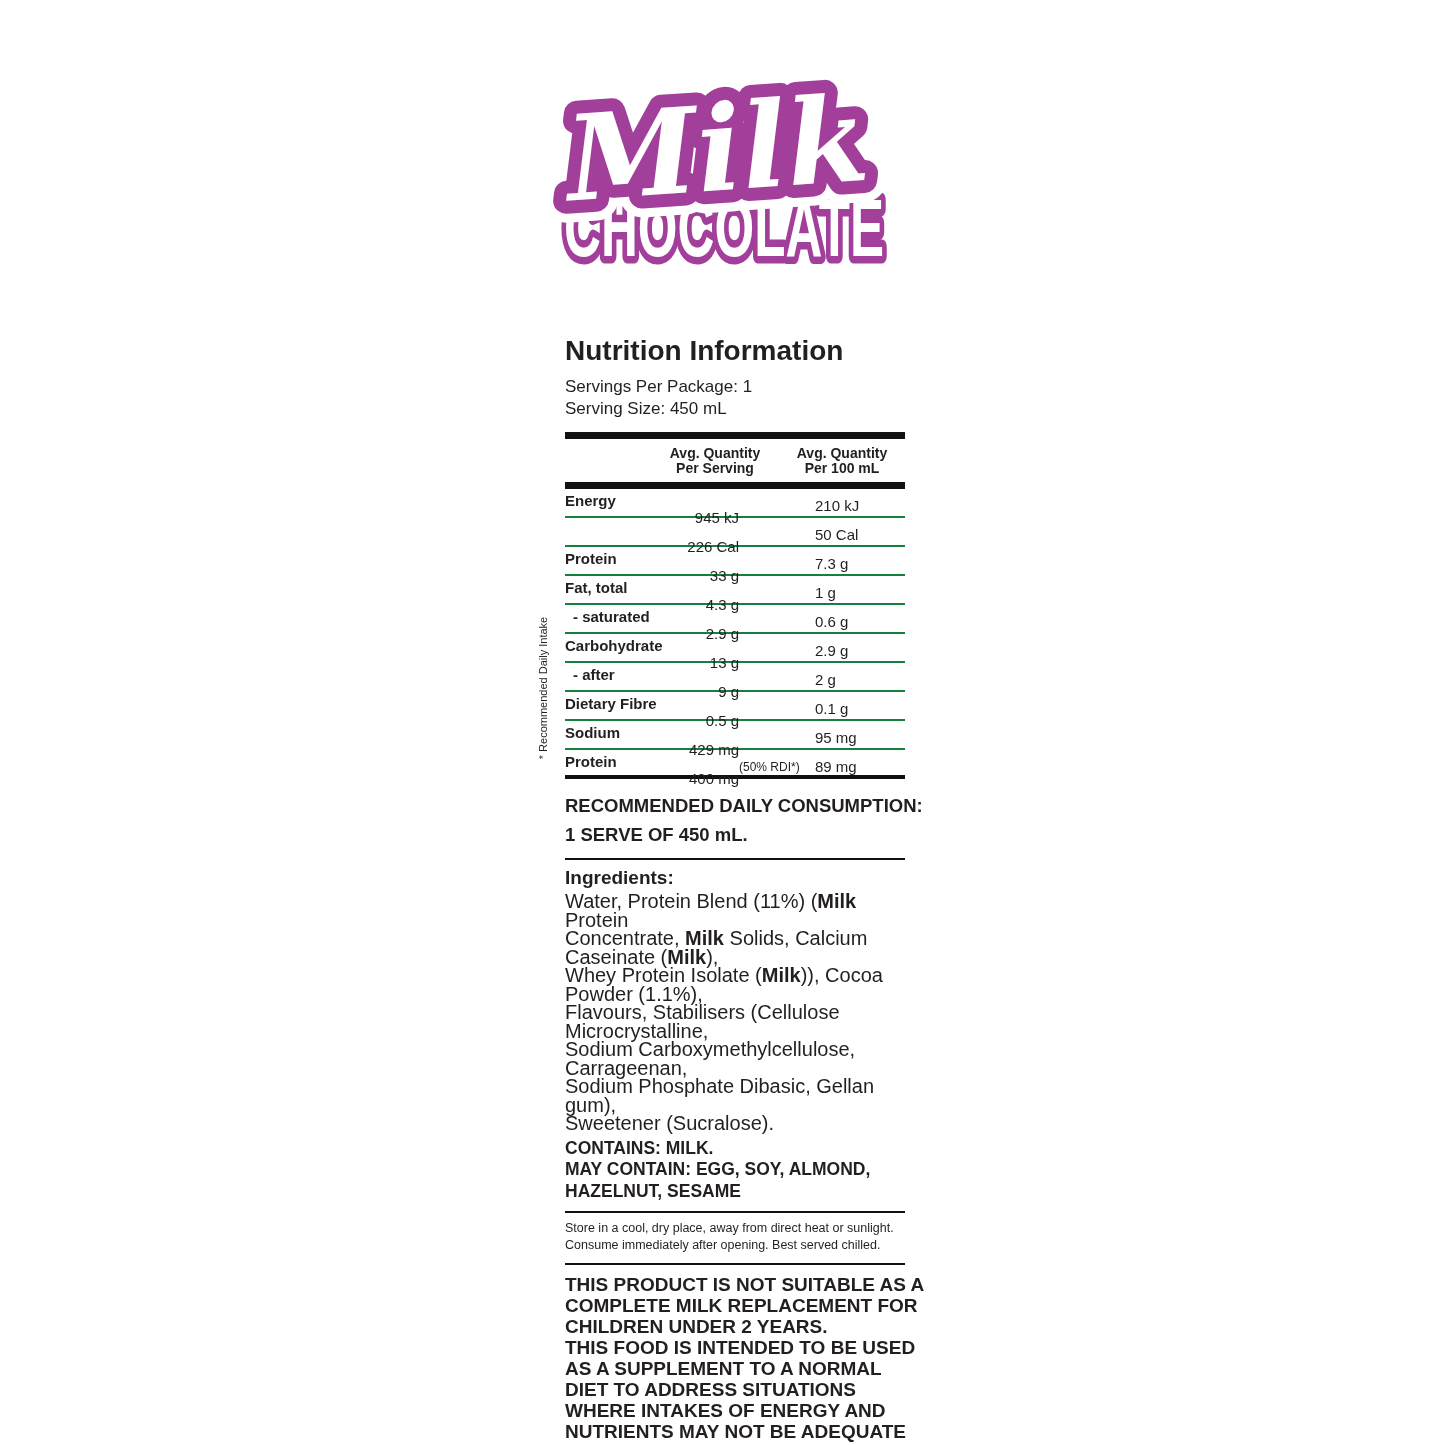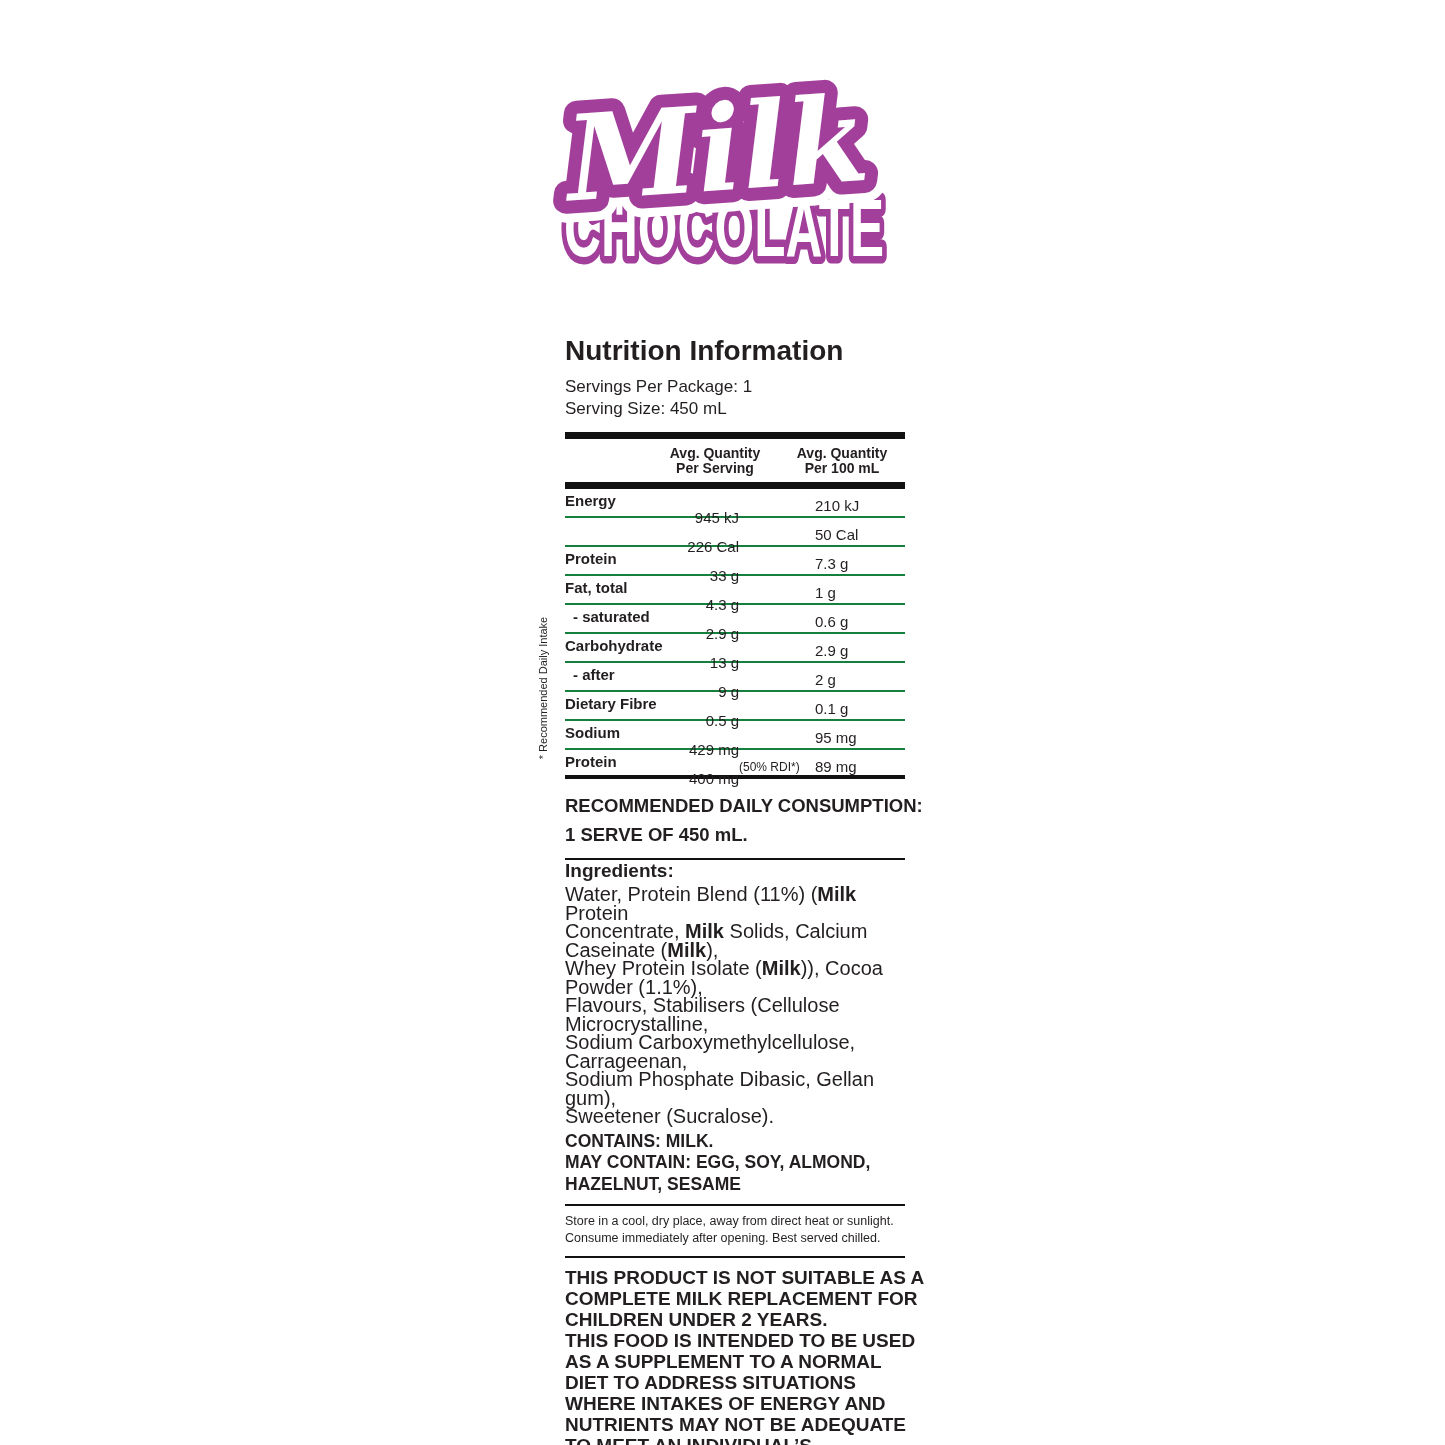--- a/index.html
+++ b/index.html
@@ -23,21 +23,21 @@
   .nrow:last-child { border-bottom:4px solid #111; }
   .c-label { font-size:15px; font-weight:bold; padding-top:3px; }
   .c-label.indent { padding-left:8px; }
   .c-v1 { font-size:15px; text-align:right; padding-top:20px; }
   .c-note { font-size:12px; text-align:left; padding-top:10px; }
   .c-v2 { font-size:15px; text-align:left; padding-top:8px; padding-right:35px; }
 
   .consumption { margin-top:12px; font-size:18.5px; font-weight:bold; line-height:29px; white-space:pre; }
   .rule { height:2px; background:#111; margin-top:9px; }
 
-  .ing-heading { font-size:19px; font-weight:bold; }
+  .ing-heading { margin-top:7px; font-size:19px; font-weight:bold; }
   .ing-body { margin-top:3px; font-size:20px; line-height:18.5px; }
   .ing-body .b { font-weight:bold; }
 
   .allergens { margin-top:5px; font-size:17.5px; font-weight:bold; line-height:21.5px; white-space:pre; }
 
   .storage { margin-top:7px; font-size:12.5px; line-height:17px; white-space:pre; }
 
   .advisory { margin-top:9px; font-size:19px; font-weight:bold; line-height:21px; white-space:pre; }
 
   .badge { display:inline-block; margin-top:26px; border:3px solid #231f20; border-radius:20px;

